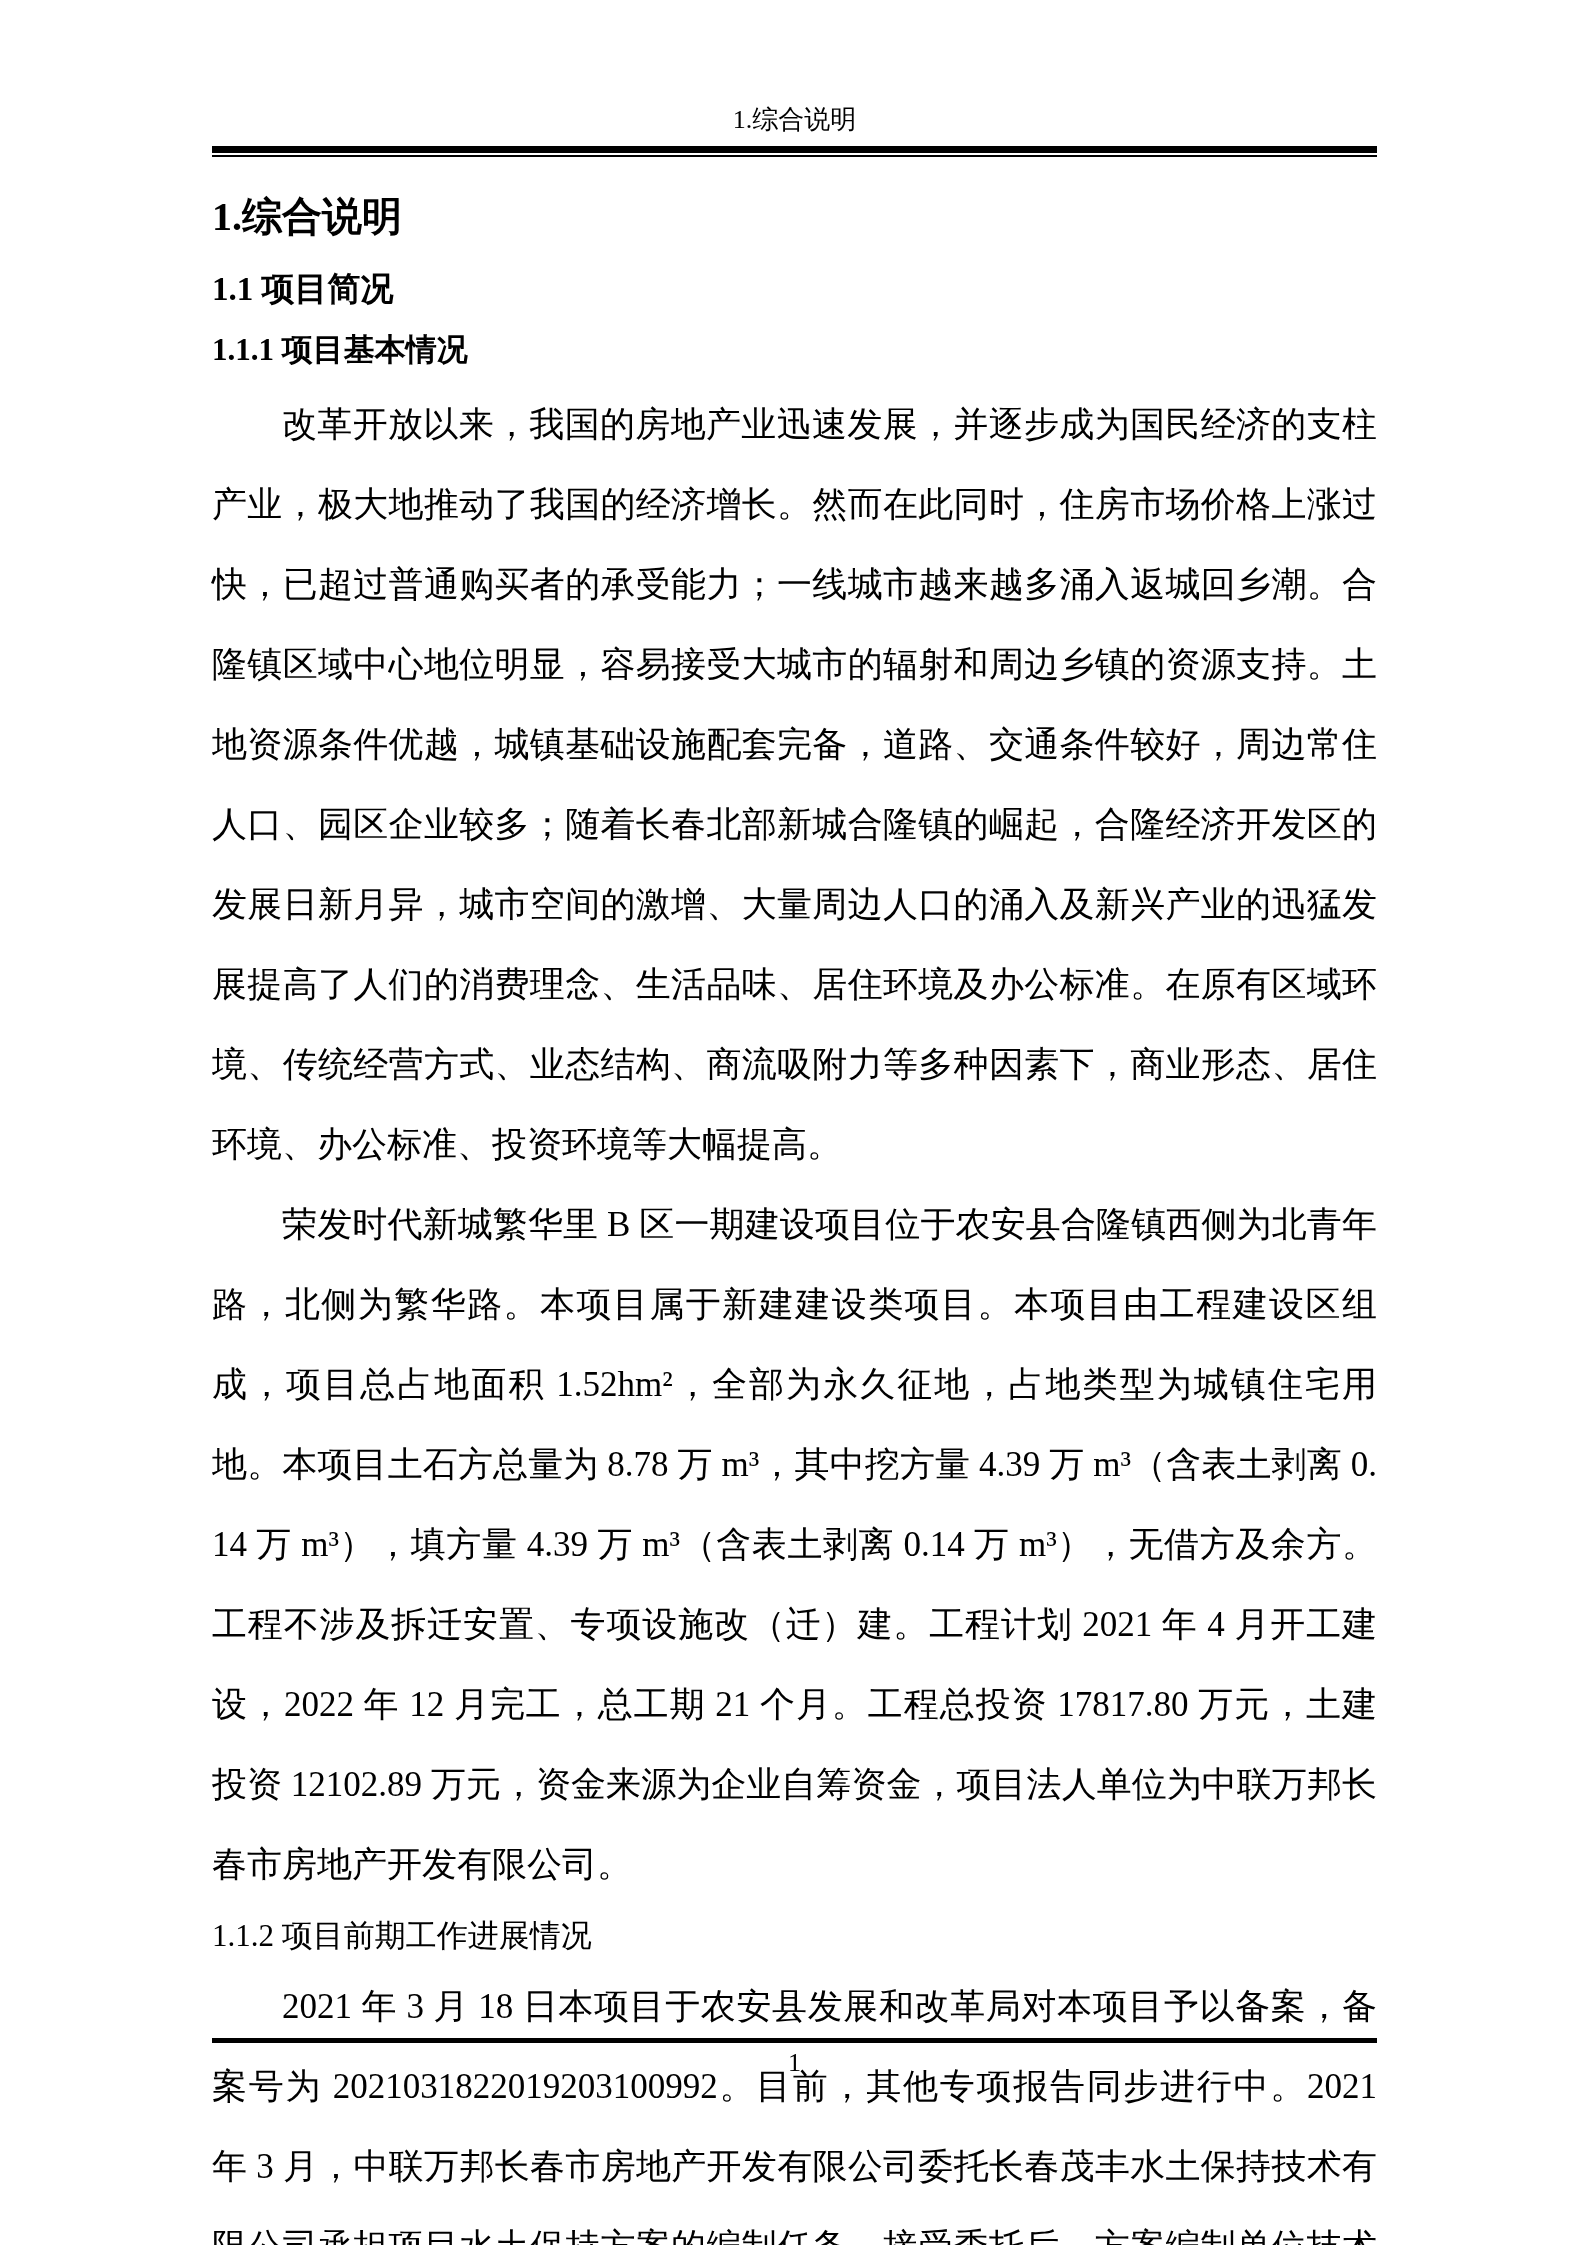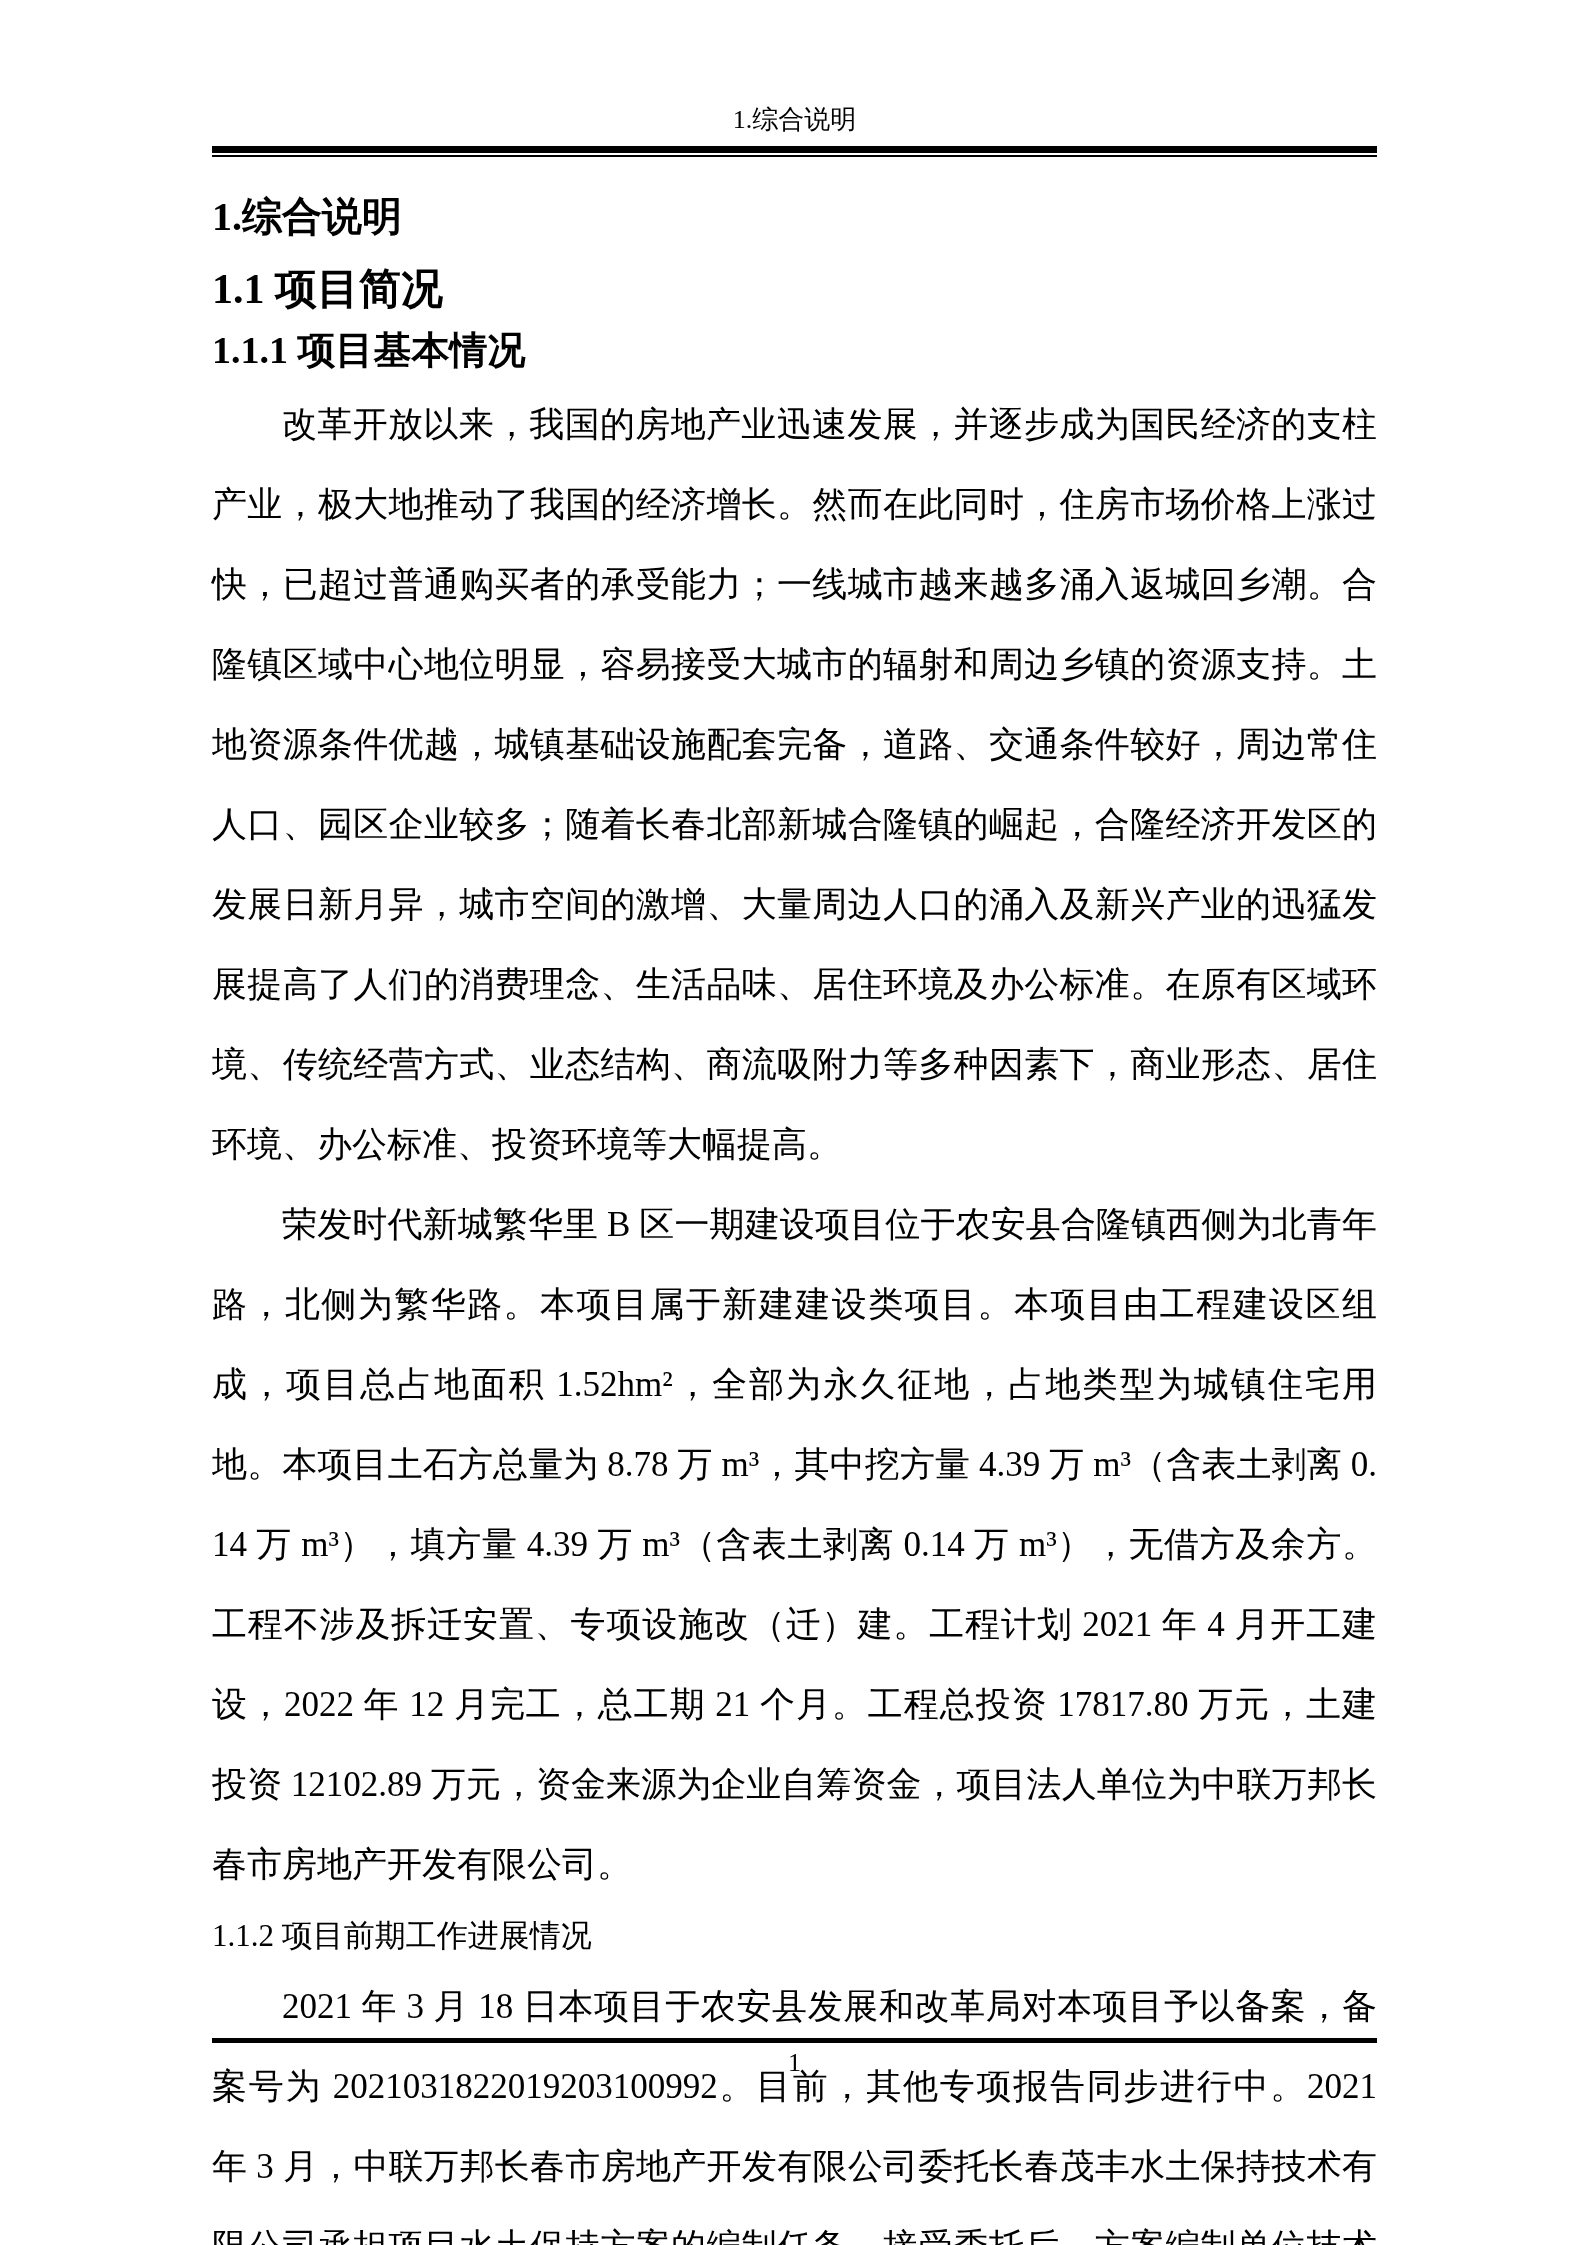--- a/index.html
+++ b/index.html
@@ -29,27 +29,27 @@
     border-bottom: 2px solid #000; 
   }
   h1.doc-title {
     margin: 36px 0 0 0;
     font-size: 40px;
     line-height: 48px;
     font-weight: bold;
   }
   h2.sec {
     margin: 28px 0 0 0;
-    font-size: 42px;
+    font-size: 33px;
     line-height: 40px;
     font-weight: bold;
   }
   h3.subsec {
     margin: 22px 0 0 0;
-    font-size: 38px;
+    font-size: 31px;
     line-height: 38px;
     font-weight: bold;
   }
   h3.subsec2 {
     margin: 12px 0 0 0;
     font-size: 31px;
     line-height: 38px;
     font-weight: normal;
   }
   p.body-par {

